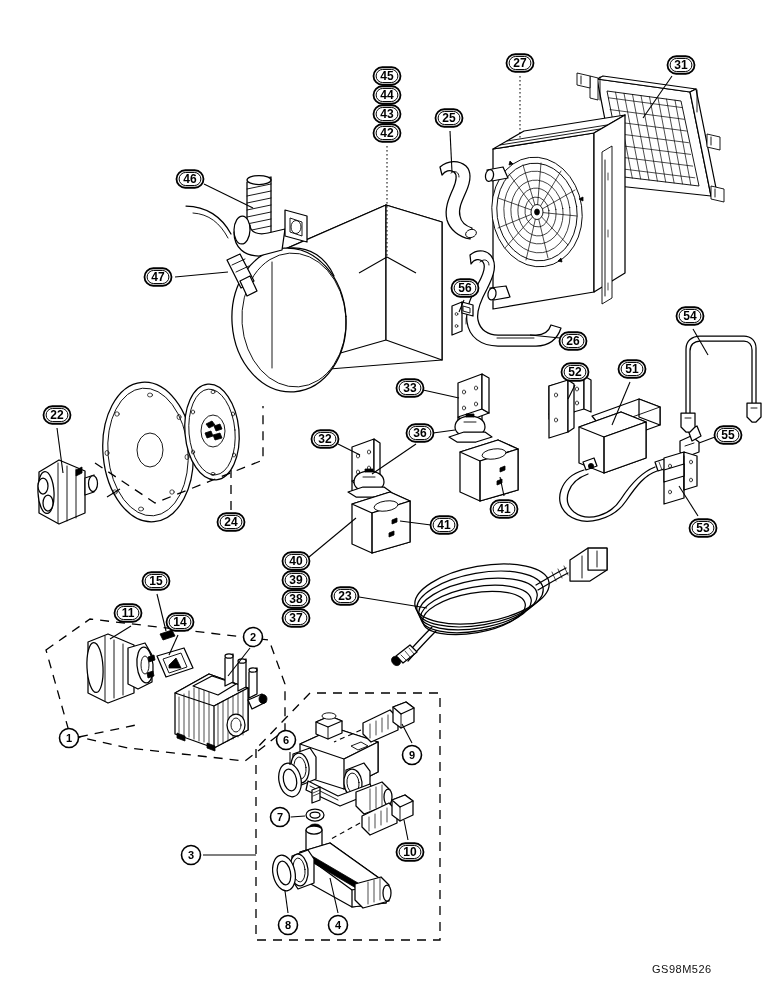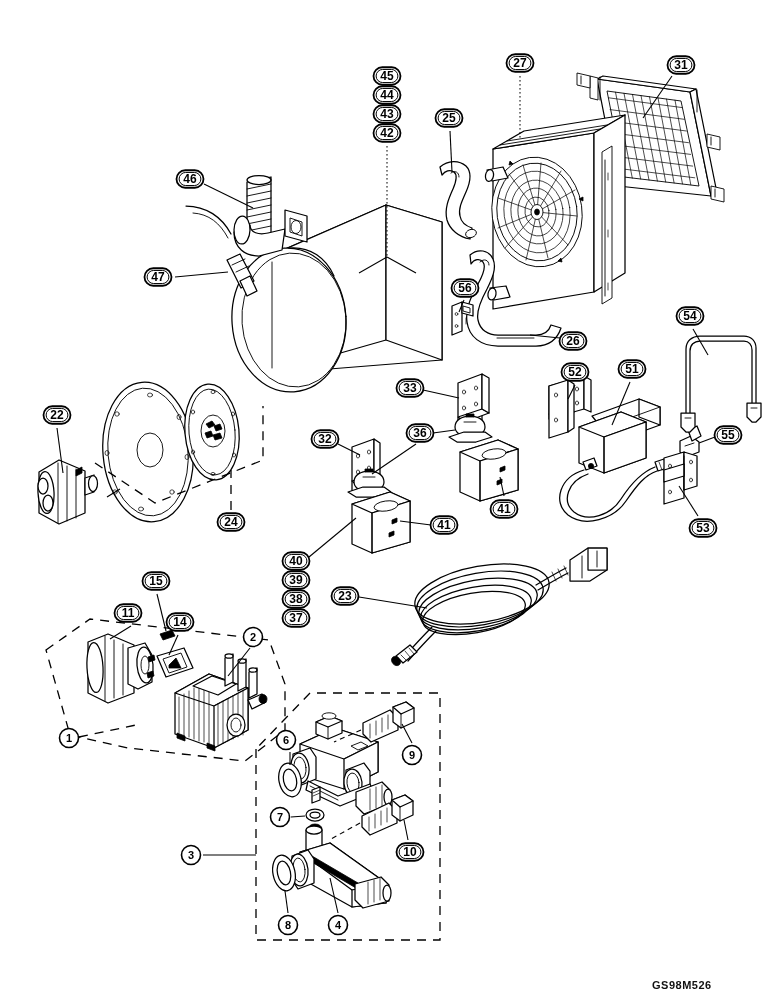--- a/index.html
+++ b/index.html
@@ -1,21 +1,21 @@
 <!DOCTYPE html>
 <html><head>
 <meta charset="utf-8">
 <style>
   html,body{margin:0;padding:0;background:#ffffff;}
   body{width:772px;height:1000px;position:relative;overflow:hidden;
        font-family:"Liberation Sans",sans-serif;}
   #stage{position:absolute;left:0;top:0;width:772px;height:1000px;}
   svg{position:absolute;left:0;top:0;width:772px;height:1000px;}
-  .cap{position:absolute;font-weight:bold;font-size:11px;color:#111;
-       letter-spacing:.5px;margin-top:16px;}
+  .cap{position:absolute;font-weight:normal;font-size:11px;color:#111;
+       letter-spacing:.5px;}
 </style>
 </head>
 <body>
 
 <div id="stage">
 
 <svg viewBox="0 0 772 1000">
   <defs>
     <style>
       .ln{fill:none;stroke:#000;stroke-width:1.25;stroke-linejoin:round;stroke-linecap:round;}

